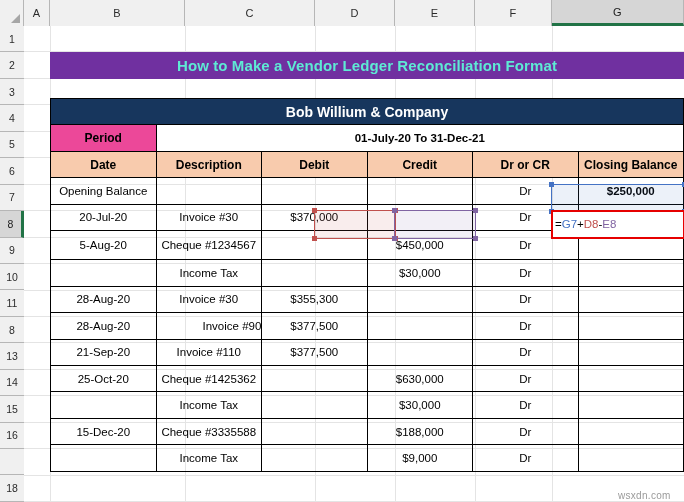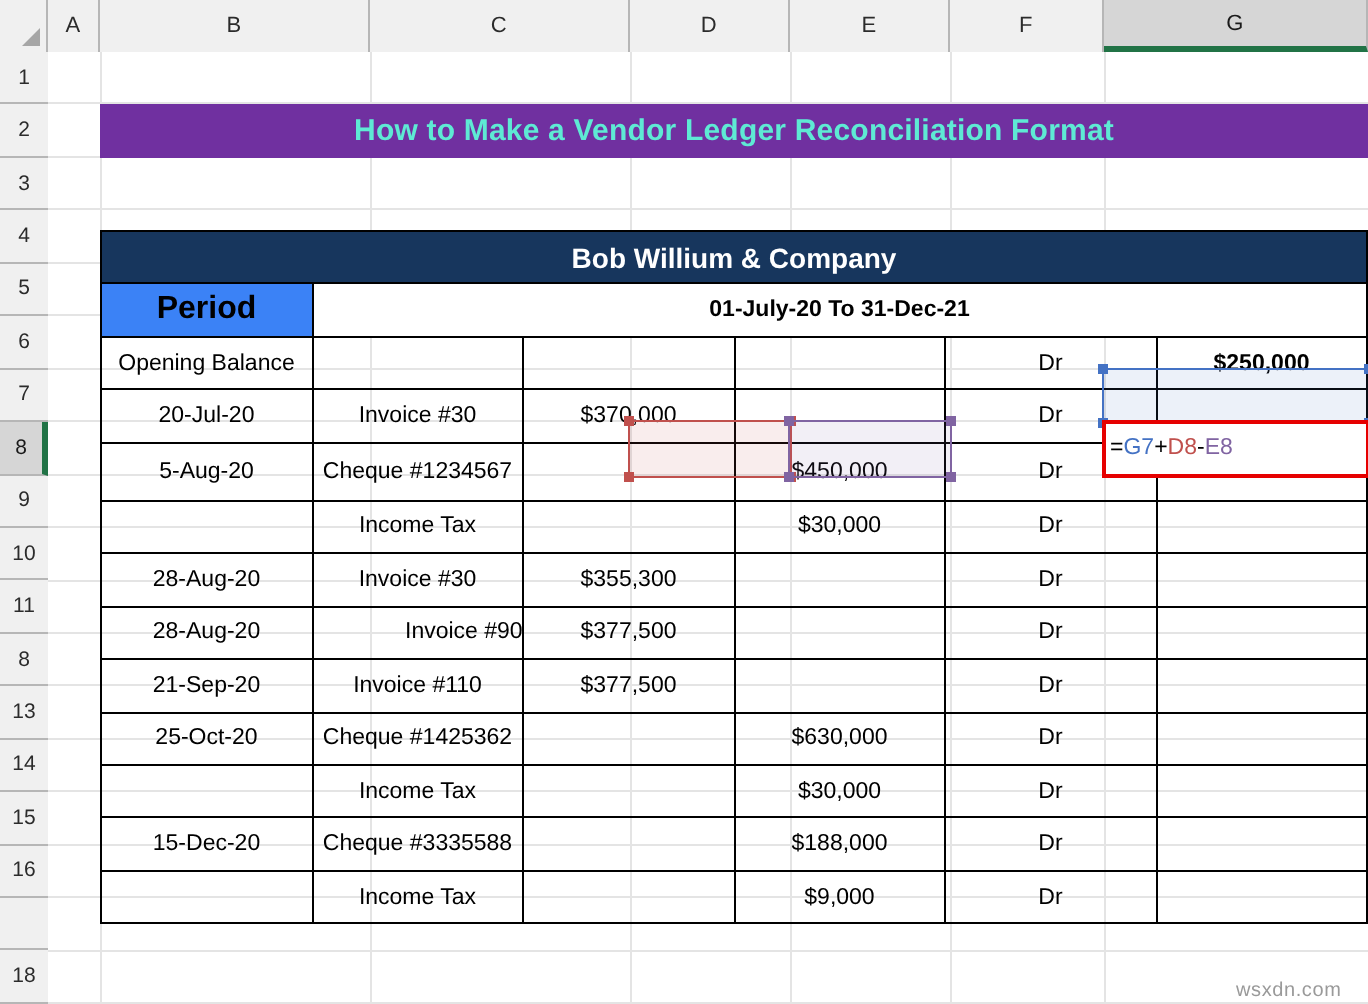--- a/index.html
+++ b/index.html
@@ -115,23 +115,23 @@
     overflow: hidden;
     white-space: nowrap;
   }
   td.company {
     background: #17365D;
     color: #ffffff;
     font-weight: bold;
     font-size: 14px;
   }
   td.period-label {
-    background: #3b82f6;
+    background: #ec4899;
     font-weight: bold;
-    font-size: 16px;
+    font-size: 12px;
   }
   td.period-val {
     background: #ffffff;
     font-weight: bold;
     font-size: 11.5px;
   }
   td.colhdr {
     background: #F8CBAD;
     font-weight: bold;
     font-size: 12px;
@@ -311,28 +311,36 @@
         <div class="gridline-v" style="left: 291px;"></div>
         <div class="gridline-v" style="left: 371px;"></div>
         <div class="gridline-v" style="left: 451px;"></div>
         <div class="gridline-v" style="left: 528px;"></div>
       </div>
 
     <div class="banner" id="banner" style="left: 26px; top: 26.45px; width: 634px; height: 26.45px; background: rgb(112, 48, 160); color: #5eead4;">
       <span>How to Make a Vendor Ledger Reconciliation Format</span>
     </div>
 
-    <table class="tbl" id="ledger-table" style="left: 26px; top: 89px; width: 634px;">
+    <table class="tbl" id="ledger-table" style="left: 26px; top: 72px; width: 634px;">
       <tbody id="ledger-body">
           <tr>
             <td class="company" colspan="6" style="height: 26.45px;"><span>Bob Willium &amp; Company</span></td>
           </tr>
           <tr>
             <td class="period-label" style="width: 135px; height: 26.45px;"><span>Period</span></td>
             <td class="period-val" colspan="5" style="height: 26.45px; text-align: center;"><span>01-July-20 To 31-Dec-21</span></td>
+          </tr>
+          <tr>
+            <td class="colhdr" style="width: 135px; height: 26.45px;"><span>Date</span></td>
+            <td class="colhdr" style="width: 130px; height: 26.45px;"><span>Description</span></td>
+            <td class="colhdr" style="width: 80px; height: 26.45px;"><span>Debit</span></td>
+            <td class="colhdr" style="width: 80px; height: 26.45px;"><span>Credit</span></td>
+            <td class="colhdr" style="width: 77px; height: 26.45px;"><span>Dr or CR</span></td>
+            <td class="colhdr" style="width: 132px; height: 26.45px;"><span>Closing Balance</span></td>
           </tr>
           <tr>
             <td style="width: 135px; height: 26.45px;"><span>Opening Balance</span></td>
             <td style="width: 130px; height: 26.45px;"><span></span></td>
             <td style="width: 80px; height: 26.45px;"><span></span></td>
             <td style="width: 80px; height: 26.45px;"><span></span></td>
             <td style="width: 77px; height: 26.45px;"><span>Dr</span></td>
             <td class="bold" style="width: 132px; height: 26.45px;"><span>$250,000</span></td>
           </tr>
           <tr>

